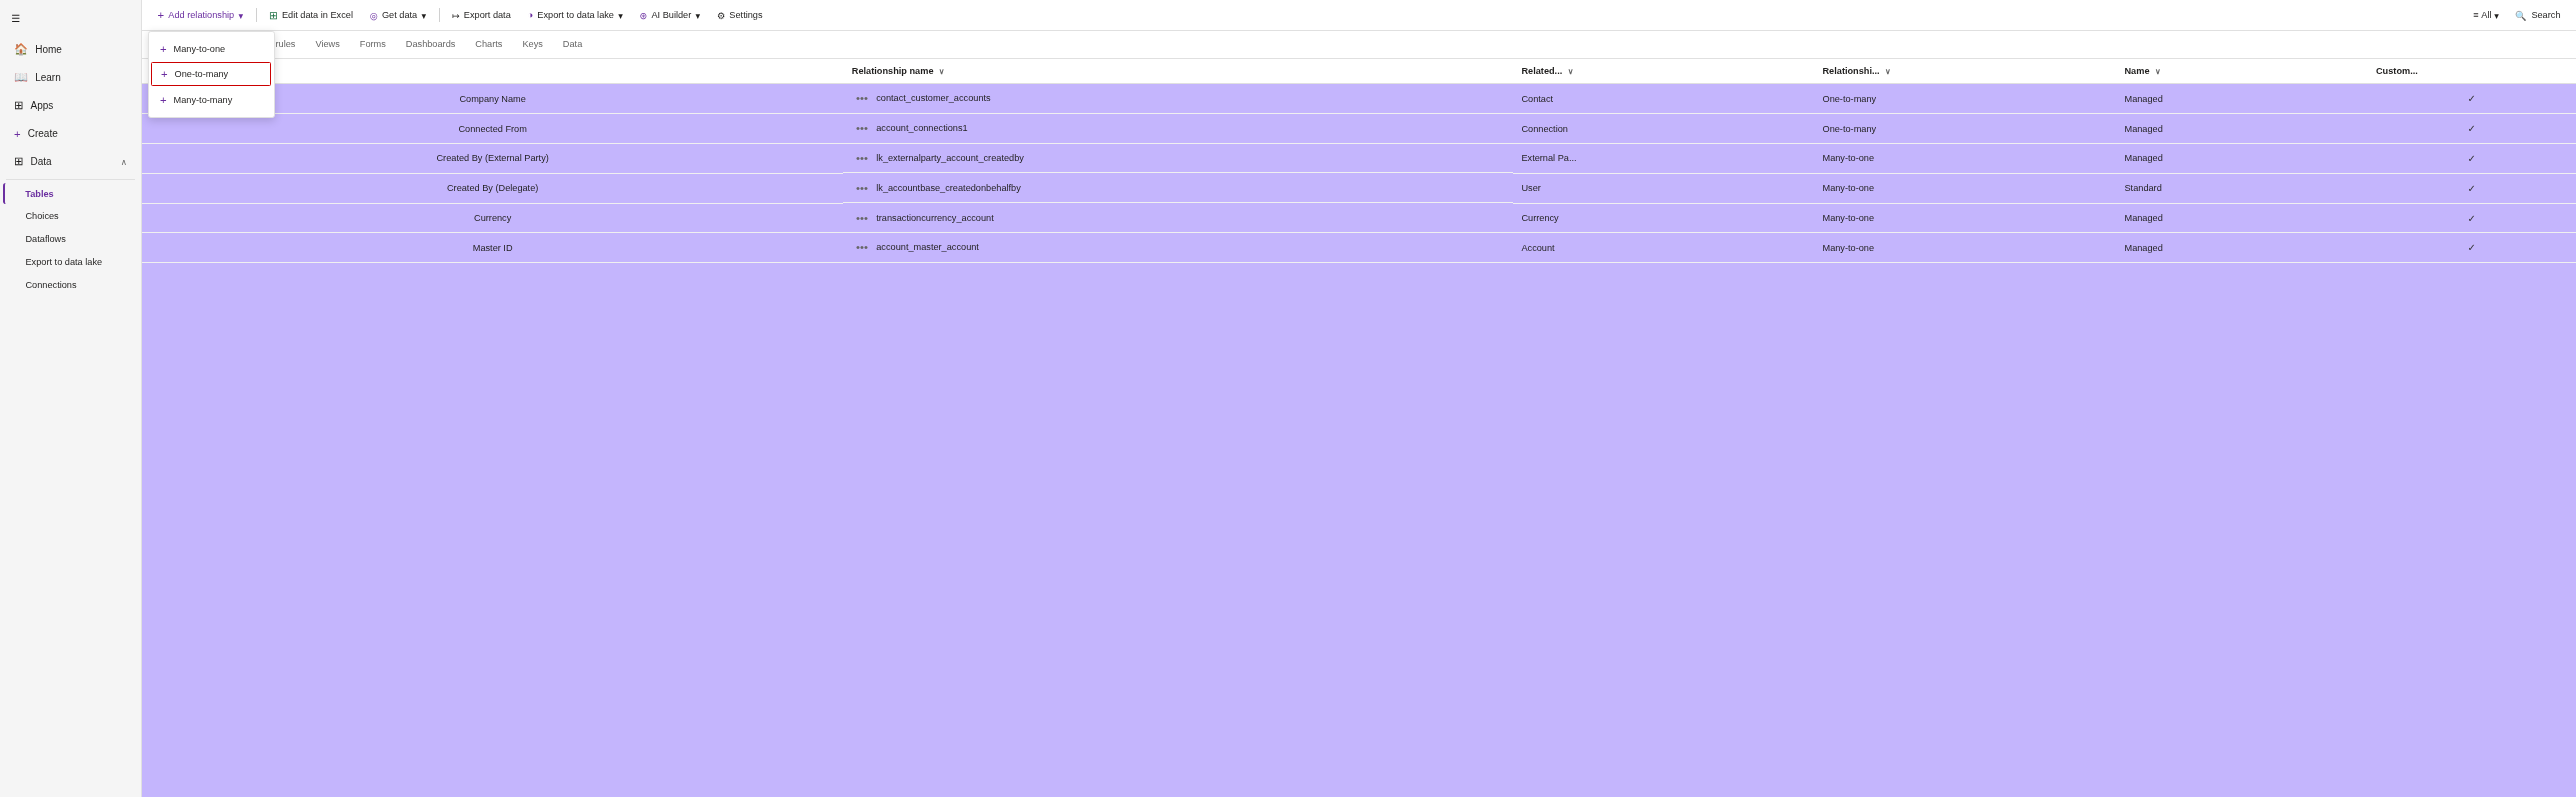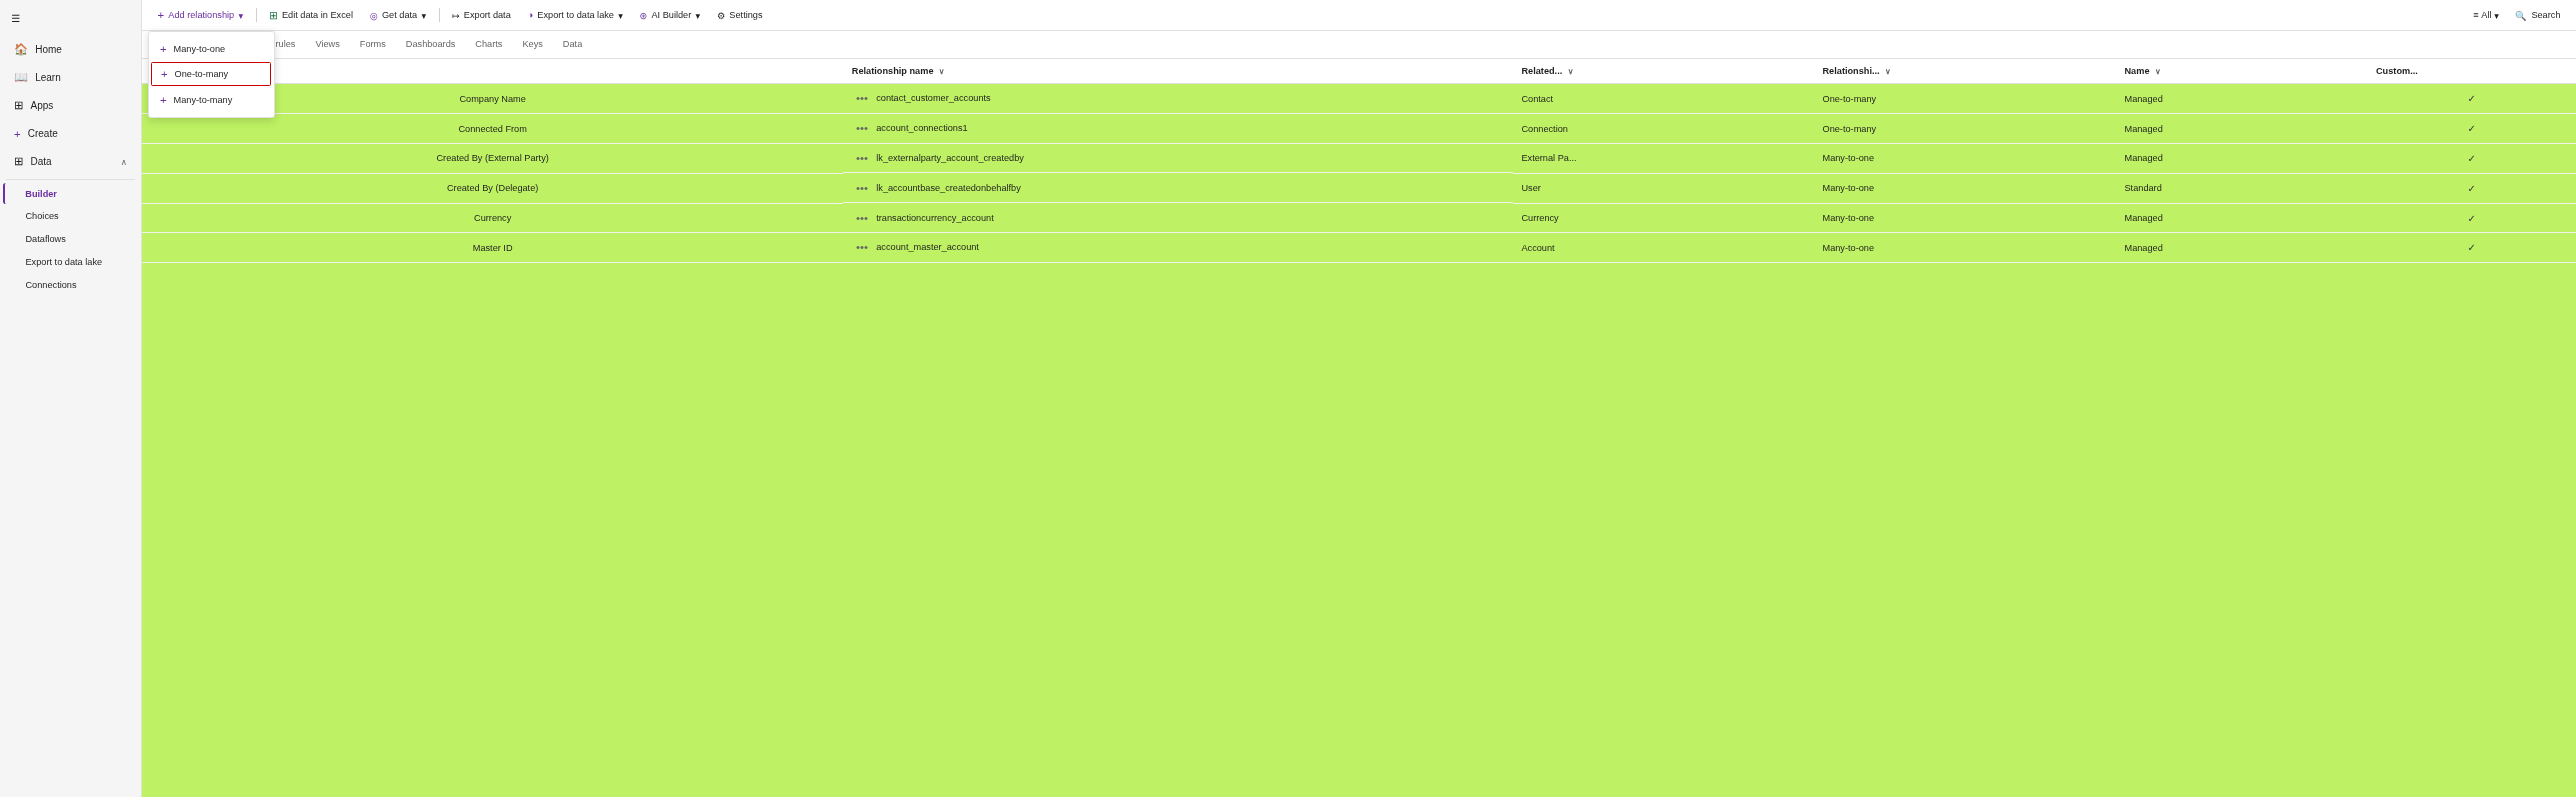--- a/index.html
+++ b/index.html
@@ -163,21 +163,21 @@
     .tab-item.active {
       color: #6b2fa0;
       border-bottom: 1.4px solid #6b2fa0;
       font-weight: 500;
     }
 
     
     .table-container {
       flex: 1;
       overflow: auto;
-      background: #bef264;
+      background: #c4b5fd;
     }
     .data-table {
       width: 100%;
       border-collapse: collapse;
       font-size: 9.2px;
     }
     .data-table thead tr {
       background: #fff;
       border-bottom: 1.4px solid #e0e0e0;
     }
@@ -250,21 +250,21 @@
   </div>
   <div class="sidebar-nav-item">
     <span class="icon">⊞</span>
     <span>Data</span>
     <span style="margin-left:auto; color:#666; font-size:8.5px;">∧</span>
   </div>
 
   <div class="sidebar-divider"></div>
 
   <div class="sidebar-sub-item active">
-    <span>Builder</span>
+    <span>Tables</span>
   </div>
   <div class="sidebar-sub-item">
     <span>Choices</span>
   </div>
   <div class="sidebar-sub-item">
     <span>Dataflows</span>
   </div>
   <div class="sidebar-sub-item">
     <span>Export to data lake</span>
   </div>

